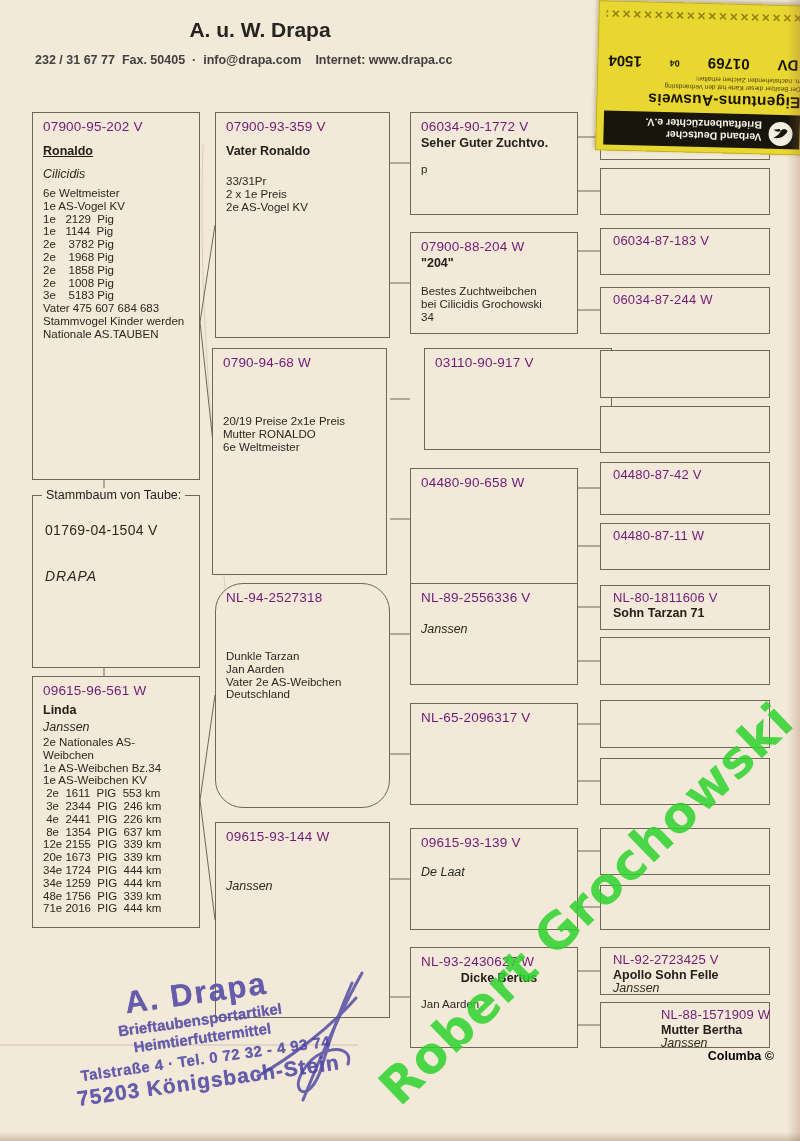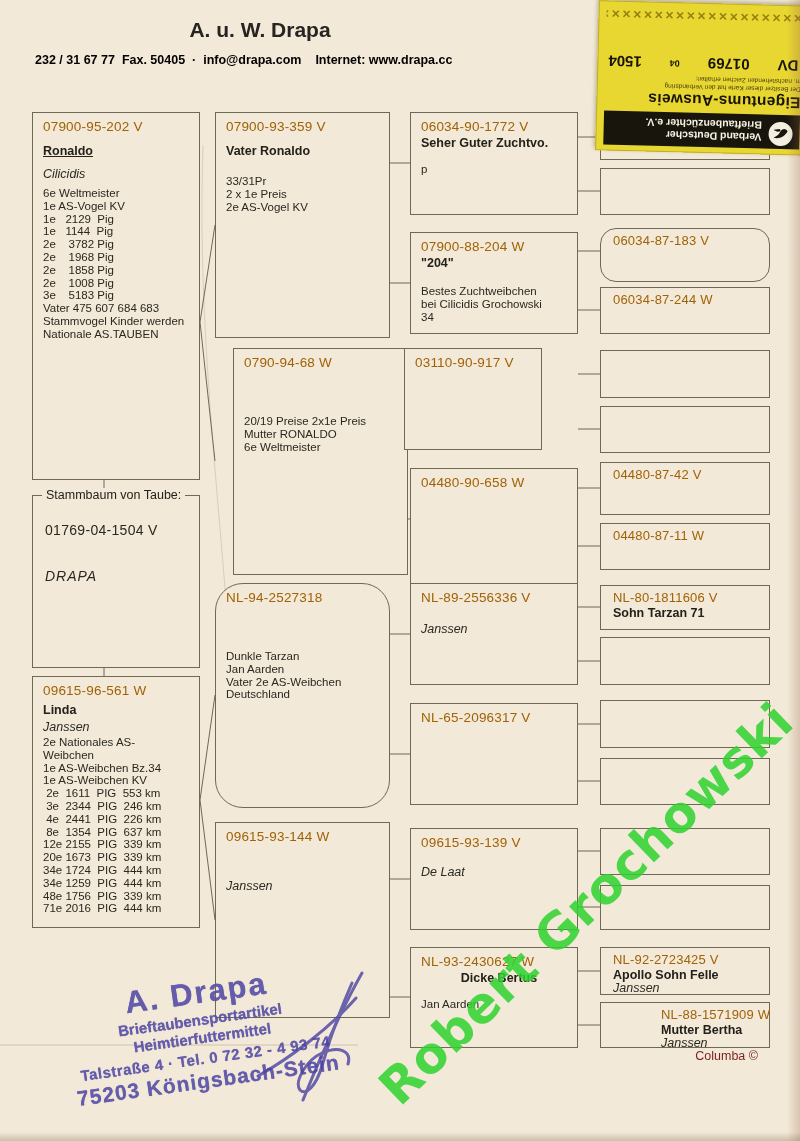--- a/index.html
+++ b/index.html
@@ -5,24 +5,24 @@
   html,body{margin:0;padding:0;}
   .page{
     position:relative;width:800px;height:1141px;overflow:hidden;
     background:#f2e9d8;
     font-family:"Liberation Sans",sans-serif;color:#2a2820;
   }
   
   .hdr{position:absolute;left:0;top:18px;width:520px;z-index:3;}
   .hdr-name{text-align:center;font-size:21px;font-weight:bold;color:#262420;}
   .hdr-addr{text-align:center;font-size:18px;font-weight:bold;margin-top:7px;color:#262420;}
-  .hdr-contact{font-size:12.5px;font-weight:bold;margin-top:11px;padding-left:35px;color:#000000;white-space:pre;}
+  .hdr-contact{font-size:12.5px;font-weight:bold;margin-top:11px;padding-left:35px;color:#404040;white-space:pre;}
   
   .pbox{position:absolute;border:1px solid #6e6955;background:#f2e9d8;box-sizing:border-box;z-index:2;}
-  .ring{margin:6px 0 0 10px;font-size:13.5px;line-height:16px;letter-spacing:.2px;color:#a16207;white-space:pre;}
+  .ring{margin:6px 0 0 10px;font-size:13.5px;line-height:16px;letter-spacing:.2px;color:#701a75;white-space:pre;}
   .bname{margin:0 0 0 10px;font-weight:bold;font-size:12.5px;line-height:16px;white-space:pre;color:#23211a;}
   .strain{margin:0 0 0 10px;font-style:italic;font-size:12.5px;line-height:15px;white-space:pre;color:#2c2a22;}
   .bline{margin:0 0 0 10px;font-size:11.5px;line-height:12.8px;white-space:pre;color:#2a2820;}
   .small .ring{margin-top:4px;margin-left:12px;font-size:13px;}
   .small .bname{margin-left:12px;line-height:14px;}
   .small .strain{margin-left:12px;line-height:13px;}
   
   .stb-label{position:absolute;left:42px;top:488px;background:#f2e9d8;padding:0 4px;font-size:12.5px;z-index:4;color:#24221b;}
   .stb-ring{margin:26px 0 0 12px;font-size:14px;letter-spacing:.3px;white-space:pre;}
   .stb-strain{margin:30px 0 0 12px;font-size:14px;font-style:italic;letter-spacing:1px;}
@@ -52,21 +52,21 @@
   }
   .stk-band{display:flex;align-items:center;gap:6px;background:#17150c;color:#f5f2e4;padding:3px 6px;height:34px;box-sizing:border-box;}
   .stk-org{line-height:12px;}
   .stk-org div{font-weight:bold;font-size:10.5px;}
   .stk-title{font-weight:bold;font-size:15.5px;margin-top:4px;color:#181407;letter-spacing:.3px;}
   .stk-small{font-size:6.5px;color:#4a4213;line-height:8px;}
   .stk-ring{display:flex;justify-content:space-between;align-items:flex-end;font-weight:bold;font-size:15px;margin-top:3px;padding:0 3px;color:#15130a;}
   .stk-ring .yr{font-size:9px;padding-bottom:4px;}
   .stk-decor{margin-top:auto;font-size:11px;font-weight:bold;color:#93800f;letter-spacing:1.5px;overflow:hidden;white-space:nowrap;text-align:center;line-height:13px;}
   
-  .columba{position:absolute;right:42px;top:1049px;font-size:12.5px;font-weight:normal;color:#7f1d1d;z-index:5;}
+  .columba{position:absolute;right:26px;top:1049px;font-size:12.5px;font-weight:bold;color:#000000;z-index:5;}
   
   .edge-r{position:absolute;top:0;right:0;width:13px;height:100%;background:linear-gradient(to right,rgba(150,100,70,0),rgba(150,100,70,.28));z-index:25;pointer-events:none;}
   .edge-b{position:absolute;bottom:0;left:0;width:100%;height:9px;background:linear-gradient(to bottom,rgba(120,95,60,0),rgba(120,95,60,.3));z-index:25;pointer-events:none;}
 </style>
 </head>
 <body>
 
 <div class="page">
 
   <svg class="connectors" width="800" height="1141">
@@ -153,21 +153,21 @@
         <div class="bline">48e 1756  PIG  339 km</div>
         <div class="bline">71e 2016  PIG  444 km</div>
       </div>
       <div class="pbox" style="left: 215px; top: 112px; width: 175px; height: 226px;">
         <div class="ring">07900-93-359 V</div>
         <div class="bname" style="margin-top: 8px;">Vater Ronaldo</div>
         <div class="bline" style="margin-top: 16px;">33/31Pr</div>
         <div class="bline">2 x 1e Preis</div>
         <div class="bline">2e AS-Vogel KV</div>
       </div>
-      <div class="pbox" style="left: 233px; top: 348px; width: 175px; height: 227px;">
+      <div class="pbox" style="left: 212px; top: 348px; width: 175px; height: 227px;">
         <div class="ring">0790-94-68 W</div>
         <div class="bline" style="margin-top: 44px;">20/19 Preise 2x1e Preis</div>
         <div class="bline">Mutter RONALDO</div>
         <div class="bline">6e Weltmeister</div>
       </div>
       <div class="pbox" style="left: 215px; top: 583px; width: 175px; height: 225px; border-radius: 28px;">
         <div class="ring">NL-94-2527318</div>
         <div class="bline" style="margin-top: 44px;">Dunkle Tarzan</div>
         <div class="bline">Jan Aarden</div>
         <div class="bline">Vater 2e AS-Weibchen</div>
@@ -182,21 +182,21 @@
         <div class="bname" style="margin-top: 0px;">Seher Guter Zuchtvo.</div>
         <div class="bline" style="margin-top: 12px;">p</div>
       </div>
       <div class="pbox" style="left: 410px; top: 232px; width: 168px; height: 102px;">
         <div class="ring">07900-88-204 W</div>
         <div class="bname" style="margin-top: 0px;">"204"</div>
         <div class="bline" style="margin-top: 14px;">Bestes Zuchtweibchen</div>
         <div class="bline">bei Cilicidis Grochowski</div>
         <div class="bline">34</div>
       </div>
-      <div class="pbox" style="left: 404px; top: 348px; width: 138px; height: 102px;">
+      <div class="pbox" style="left: 424px; top: 348px; width: 188px; height: 102px;">
         <div class="ring">03110-90-917 V</div>
       </div>
       <div class="pbox" style="left: 410px; top: 468px; width: 168px; height: 122px;">
         <div class="ring">04480-90-658 W</div>
       </div>
       <div class="pbox" style="left: 410px; top: 583px; width: 168px; height: 102px;">
         <div class="ring">NL-89-2556336 V</div>
         <div class="strain" style="margin-top: 16px;">Janssen</div>
       </div>
       <div class="pbox" style="left: 410px; top: 703px; width: 168px; height: 102px;">
@@ -206,21 +206,21 @@
         <div class="ring">09615-93-139 V</div>
         <div class="strain" style="margin-top: 14px;">De Laat</div>
       </div>
       <div class="pbox" style="left: 410px; top: 947px; width: 168px; height: 101px;">
         <div class="ring">NL-93-2430627 W</div>
         <div class="bname" style="margin-top: 0px; text-align: center;">Dicke Bertus</div>
         <div class="bline" style="margin-top: 12px;">Jan Aarden</div>
       </div>
       <div class="pbox small" style="left: 600px; top: 115px; width: 170px; height: 45px;"></div>
       <div class="pbox small" style="left: 600px; top: 168px; width: 170px; height: 47px;"></div>
-      <div class="pbox small" style="left: 600px; top: 228px; width: 170px; height: 54px; border-radius: 16px;">
+      <div class="pbox small" style="left: 600px; top: 228px; width: 170px; height: 47px;">
         <div class="ring">06034-87-183 V</div>
       </div>
       <div class="pbox small" style="left: 600px; top: 287px; width: 170px; height: 47px;">
         <div class="ring">06034-87-244 W</div>
       </div>
       <div class="pbox small" style="left: 600px; top: 350px; width: 170px; height: 48px;"></div>
       <div class="pbox small" style="left: 600px; top: 406px; width: 170px; height: 47px;"></div>
       <div class="pbox small" style="left: 600px; top: 462px; width: 170px; height: 53px;">
         <div class="ring">04480-87-42 V</div>
       </div>

